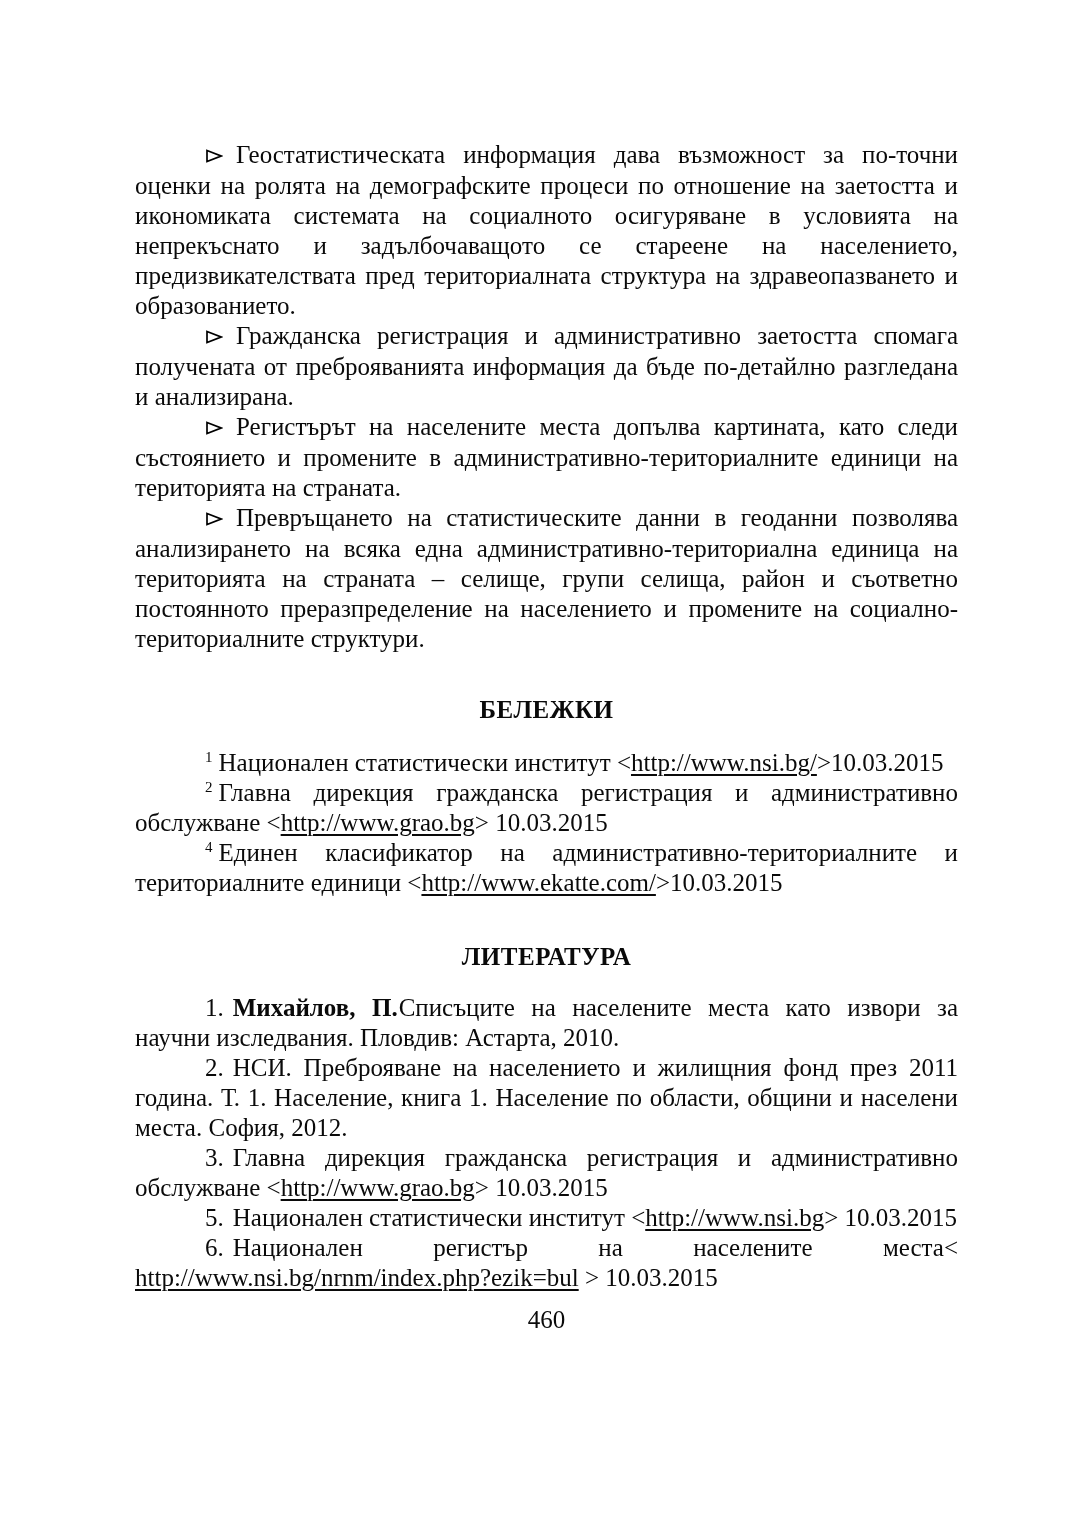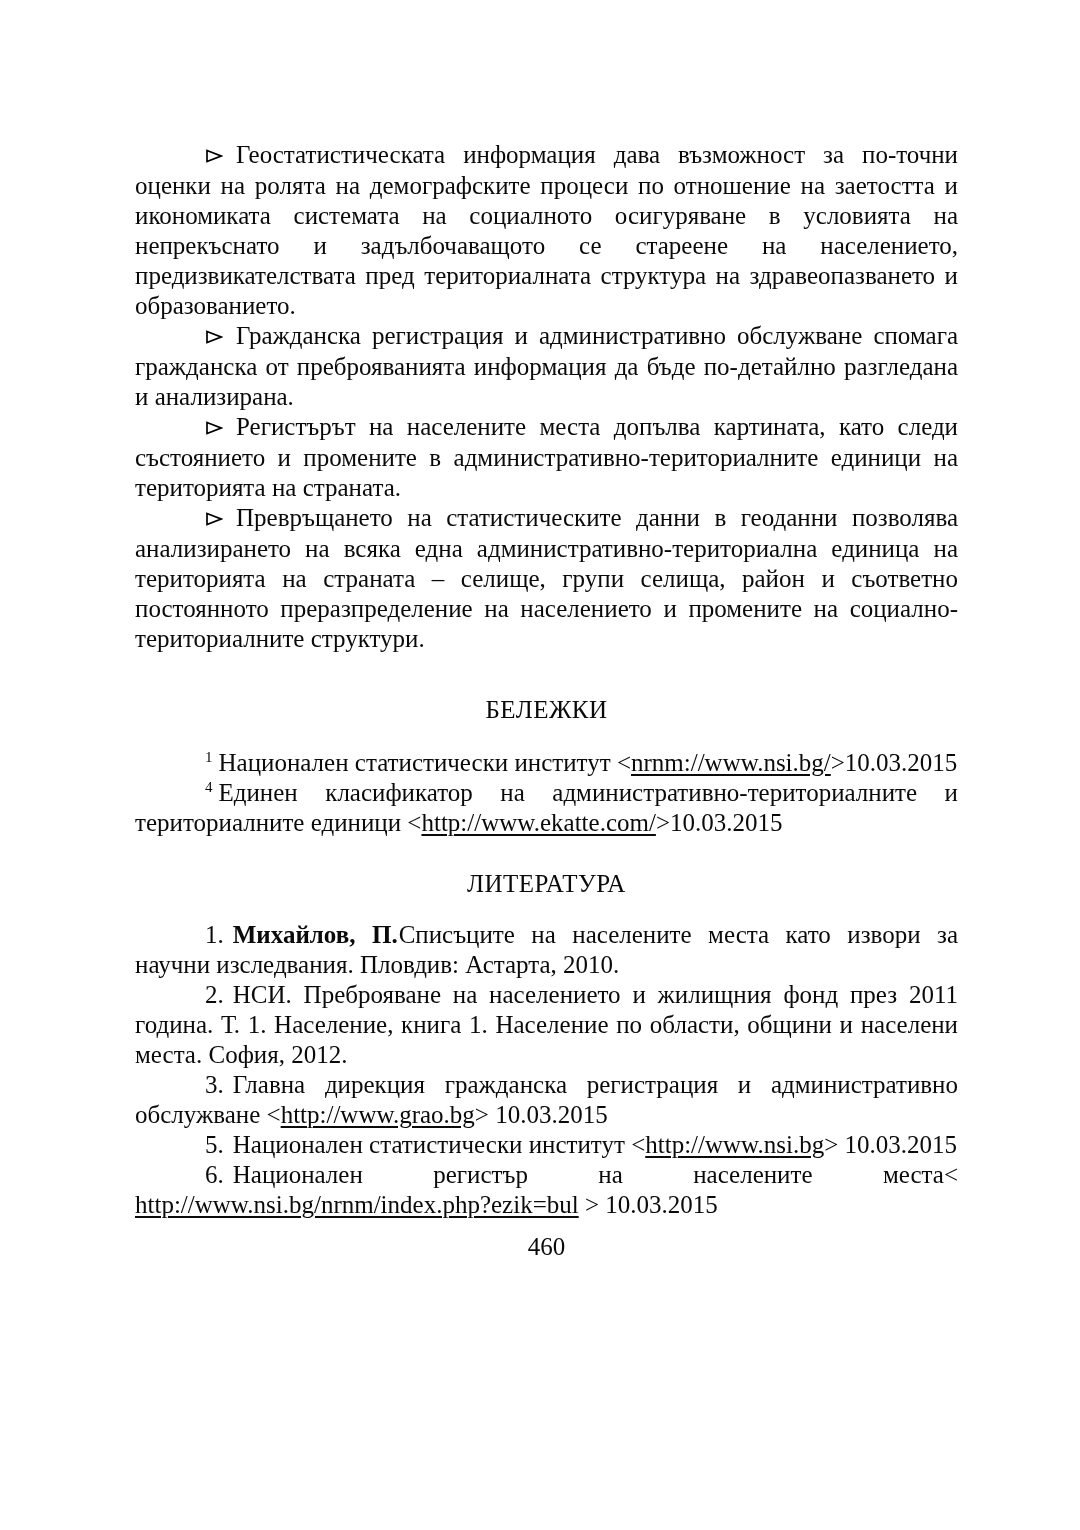--- a/index.html
+++ b/index.html
@@ -29,25 +29,25 @@
     display: inline-block;
     width: 18px;
     margin-right: 13px;
     text-indent: 0;
     vertical-align: -1px;
   }
   .section-heading {
     margin: 41px 0 23px 0;
     font-size: 25px;
     line-height: 30px;
-    font-weight: normal;
+    font-weight: bold;
     text-align: center;
     letter-spacing: 0.5px;
   }
-  .section-heading.lit { margin-top: 31px; margin-bottom: 21px; }
+  .section-heading.lit { margin-top: 44px; margin-bottom: 21px; }
   .note sup {
     font-size: 15px;
     line-height: 0;
     margin-right: 6px;
   }
   .ref .num { margin-right: 9px; }
   .ref b { margin-right: 1px; }
   .ref b:empty, .ref a:empty, .ref span:empty,
   .note span:empty, .note a:empty { display: none; }
   .doc-link {
@@ -68,34 +68,35 @@
 <body>
 
 <div class="page">
 
   <p class="para"><span class="bullet"><svg width="18" height="16" viewBox="0 0 18 16">
           <polygon points="2,2.5 16,8 2,13.5" fill="#ffffff" stroke="#000000" stroke-width="1.7"></polygon>
         </svg></span><span>Геостатистическата информация дава възможност за по-точни оценки на ролята на демографските процеси по отношение на заетостта и икономиката системата на социалното осигуряване в условията на непрекъснато и задълбочаващото се стареене на населението, предизвикателствата пред териториалната структура на здравеопазването и образованието.</span></p>
 
   <p class="para"><span class="bullet"><svg width="18" height="16" viewBox="0 0 18 16">
           <polygon points="2,2.5 16,8 2,13.5" fill="#ffffff" stroke="#000000" stroke-width="1.7"></polygon>
-        </svg></span><span>Гражданска регистрация и административно обслужване спомага гражданска от преброяванията информация да бъде по-детайлно разгледана и анализирана.</span></p>
+        </svg></span><span>Гражданска регистрация и административно заетостта спомага получената от преброяванията информация да бъде по-детайлно разгледана и анализирана.</span></p>
 
   <p class="para"><span class="bullet"><svg width="18" height="16" viewBox="0 0 18 16">
           <polygon points="2,2.5 16,8 2,13.5" fill="#ffffff" stroke="#000000" stroke-width="1.7"></polygon>
         </svg></span><span>Регистърът на населените места допълва картината, като следи състоянието и промените в административно-териториалните единици на територията на страната.</span></p>
 
   <p class="para"><span class="bullet"><svg width="18" height="16" viewBox="0 0 18 16">
           <polygon points="2,2.5 16,8 2,13.5" fill="#ffffff" stroke="#000000" stroke-width="1.7"></polygon>
         </svg></span><span>Превръщането на статистическите данни в геоданни позволява анализирането на всяка една административно-териториална единица на територията на страната – селище, групи селища, район и съответно постоянното преразпределение на населението и промените на социално-териториалните структури.</span></p>
 
   <h2 class="section-heading">БЕЛЕЖКИ</h2>
 
-  <p class="note"><sup>1</sup><span>Национален статистически институт &lt;</span><a class="doc-link">nrnm://www.nsi.bg/</a><span>&gt;10.03.2015</span></p>
+  <p class="note"><sup>1</sup><span>Национален статистически институт &lt;</span><a class="doc-link">http://www.nsi.bg/</a><span>&gt;10.03.2015</span></p>
 
+  <p class="note"><sup>2</sup><span>Главна дирекция гражданска регистрация и административно обслужване &lt;</span><a class="doc-link">http://www.grao.bg</a><span>&gt; 10.03.2015</span></p>
 
 
   <p class="note"><sup>4</sup><span>Единен класификатор на административно-териториалните и териториалните единици &lt;</span><a class="doc-link">http://www.ekatte.com/</a><span>&gt;10.03.2015</span></p>
 
   <h2 class="section-heading lit">ЛИТЕРАТУРА</h2>
 
   <p class="ref"><span class="num">1.</span><b>Михайлов, П.</b><span>Списъците на населените места като извори за научни изследвания. Пловдив: Астарта, 2010.</span></p>
 
   <p class="ref"><span class="num">2.</span><span>НСИ. Преброяване на населението и жилищния фонд през 2011 година. Т. 1. Население, книга 1. Население по области, общини и населени места. София, 2012.</span></p>
 

